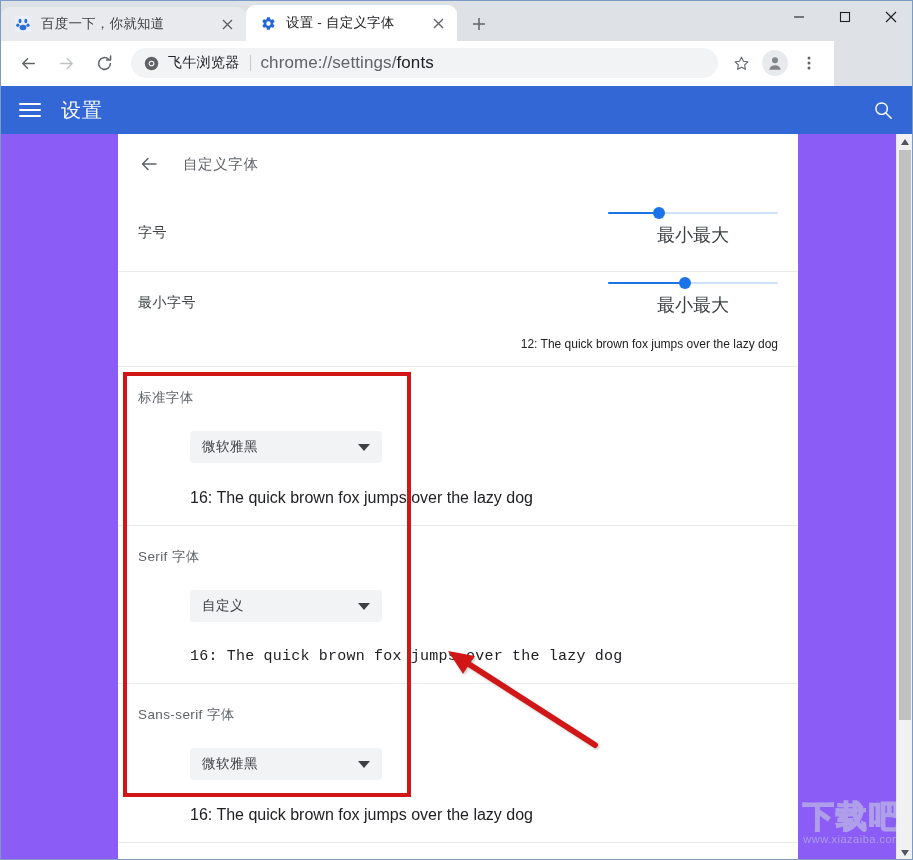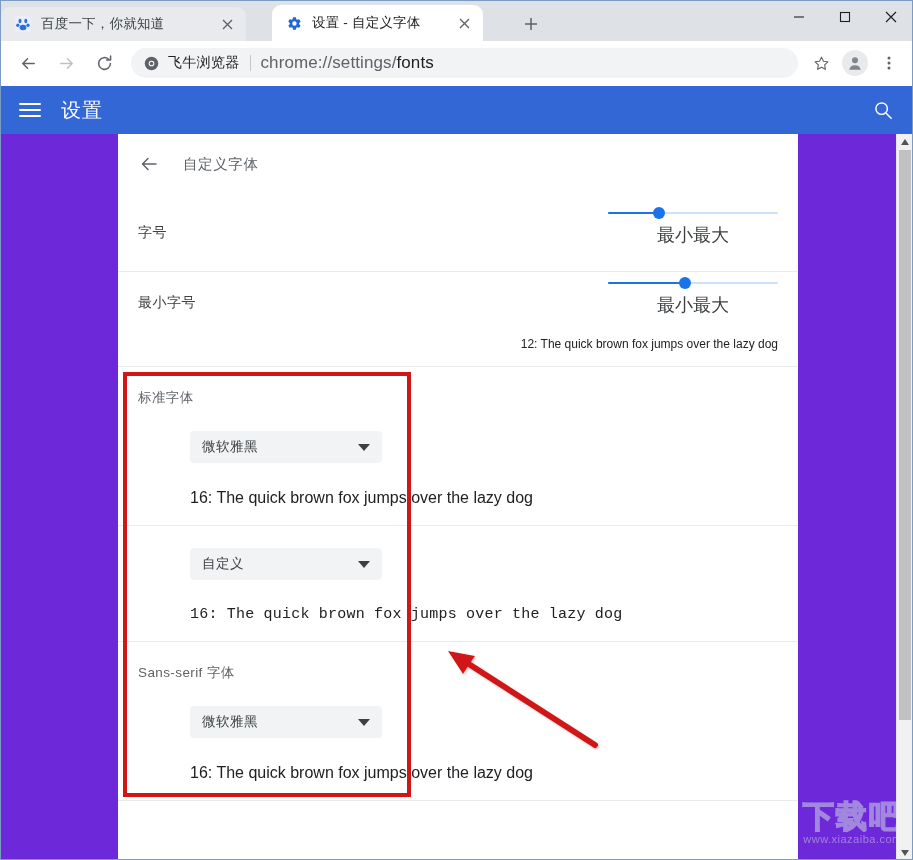--- a/index.html
+++ b/index.html
@@ -16,21 +16,21 @@
     background: #dee1e6;
     border: 1px solid #7a9bc4;
     overflow: hidden;
   }
 
   
   .tabstrip {
     position: absolute; left: 0; top: 0;
     width: 913px; height: 40px;
     background: #dee1e6;
-    display: flex; align-items: flex-end; gap: 26px;
+    display: flex; align-items: flex-end;
   }
   .tab {
     position: relative;
     height: 34px;
     display: flex; align-items: center;
     padding: 0 10px 0 14px;
     border-radius: 9px 9px 0 0;
     font-size: 13.5px;
     color: #3c4043;
     user-select: none;
@@ -74,21 +74,21 @@
   }
   .wc {
     width: 46px; height: 32px;
     display: flex; align-items: center; justify-content: center;
     color: #202124;
   }
 
   
   .toolbar {
     position: absolute; left: 0; top: 40px;
-    width: 913px; height: 45px;
+    width: 833px; height: 45px;
     background: #ffffff;
     display: flex; align-items: center;
     padding: 0 8px;
     border-bottom: 1px solid #ffffff;
   }
   .navbtn {
     width: 32px; height: 32px;
     margin: 0 3px;
     display: flex; align-items: center; justify-content: center;
     border-radius: 50%;
@@ -162,21 +162,21 @@
     margin-left: auto;
     width: 26px; height: 26px;
     display: flex; align-items: center; justify-content: center;
     color: #ffffff;
   }
 
   
   .page {
     position: absolute; left: 0; top: 133px;
     width: 913px; height: 727px;
-    background: #6d28d9;
+    background: #8b5cf6;
     overflow: hidden;
   }
   .card {
     position: absolute;
     left: 117px; top: 0;
     width: 680px;
     min-height: 760px;
     background: #ffffff;
   }
   .sub-head {
@@ -525,20 +525,21 @@
       <div class="font-section">
         <div class="fs-label">标准字体</div>
         <div class="select">
           <span class="sel-val">微软雅黑</span>
           <span class="caret"></span>
         </div>
         <div class="fs-sample sans-style">16: The quick brown fox jumps over the lazy dog</div>
       </div>
 
       <div class="font-section">
+        <div class="fs-label">Serif 字体</div>
         <div class="select">
           <span class="sel-val">自定义</span>
           <span class="caret"></span>
         </div>
         <div class="fs-sample serif-style">16: The quick brown fox jumps over the lazy dog</div>
       </div>
 
       <div class="font-section">
         <div class="fs-label">Sans-serif 字体</div>
         <div class="select">

